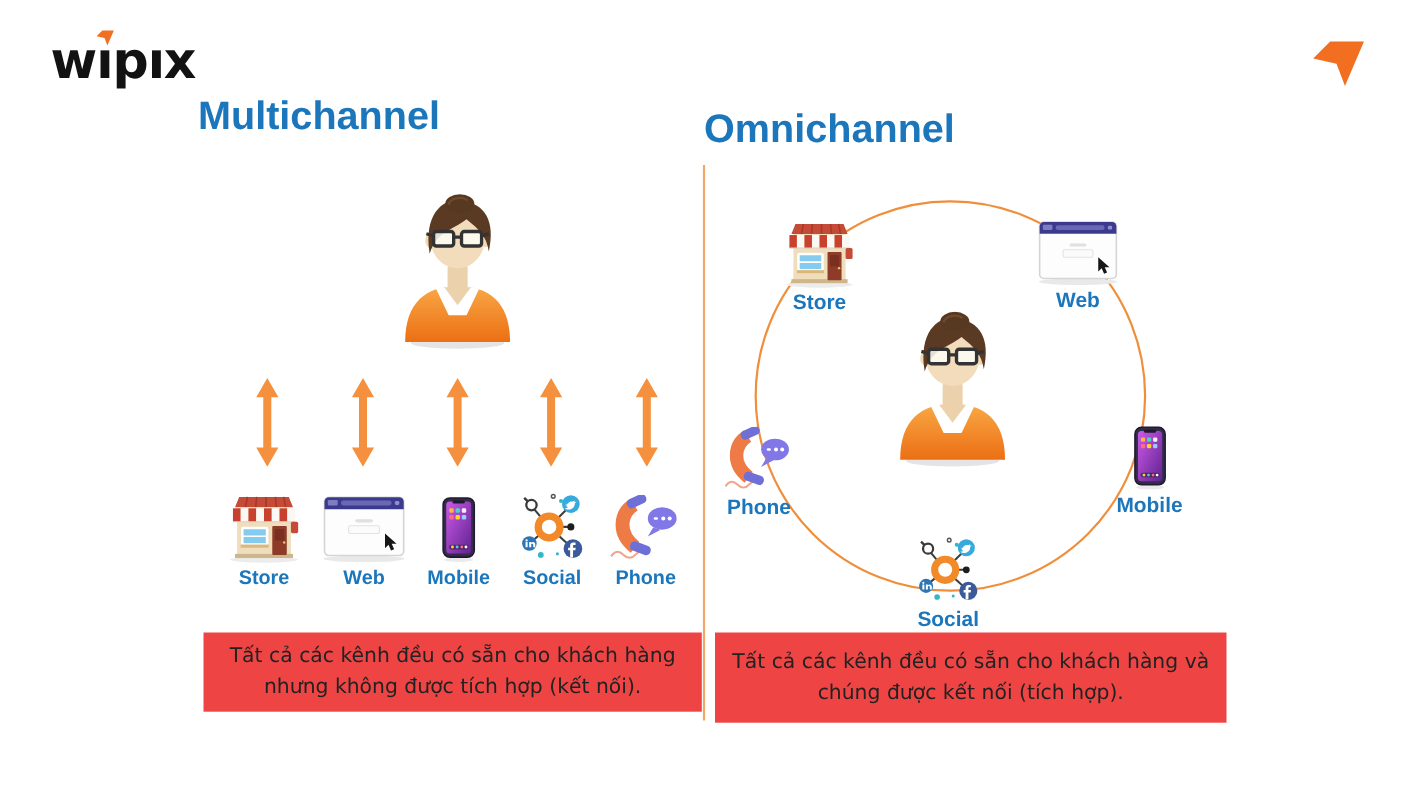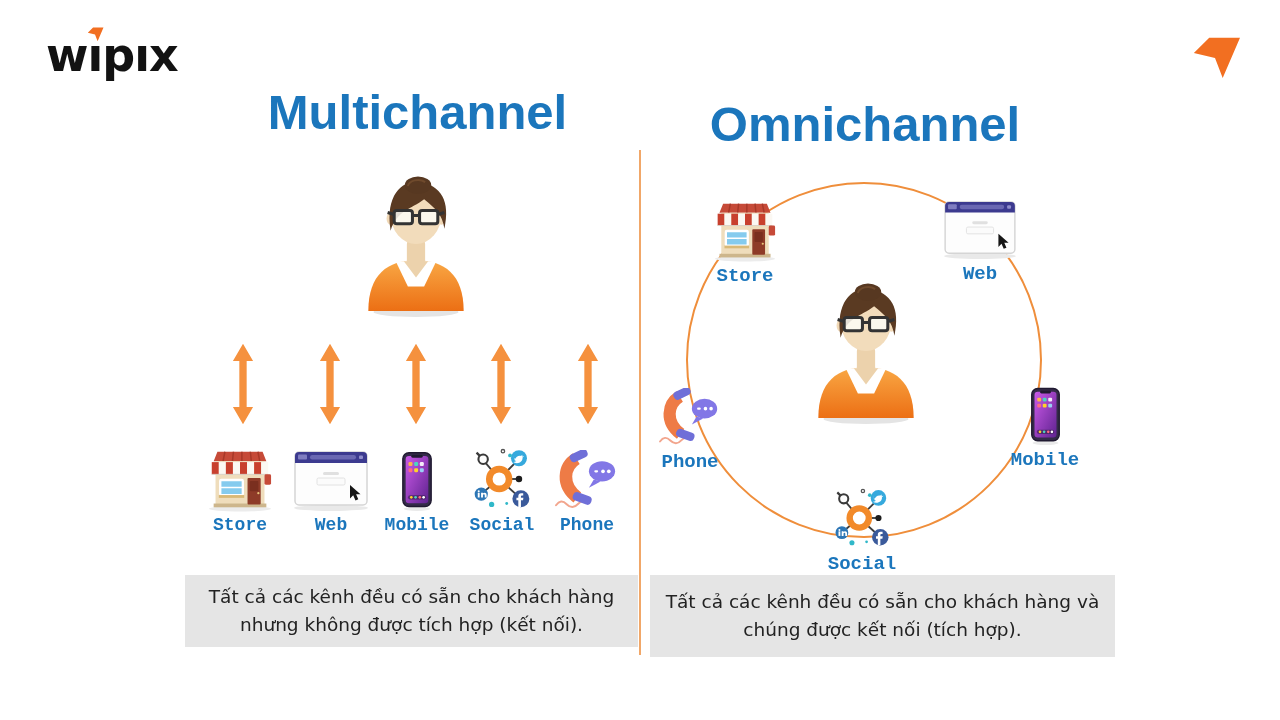--- a/index.html
+++ b/index.html
@@ -7,37 +7,37 @@
            font-family:"Liberation Sans","DejaVu Sans",sans-serif; }
   .abs { position:absolute; }
 
   
   .logo-text { font-family:"DejaVu Sans","Liberation Sans",sans-serif; font-weight:bold;
                font-size:46px; line-height:1; color:#121212; letter-spacing:-1px; }
   .logo-i { position:relative; display:inline-block; }
   .logo-accent { position:absolute; left:-3px; top:-7px; }
 
   
-  .title { color:#1b76bc; font-weight:bold; font-size:49px; text-align:center;
+  .title { color:#1b76bc; font-weight:bold; font-size:36px; 
            font-family:"Liberation Sans","DejaVu Sans",sans-serif; }
 
   
   .chan-cell { position:absolute; width:90px; display:flex; flex-direction:column; align-items:center; }
   .icon-box { height:66px; display:flex; align-items:flex-end; justify-content:center; }
-  .chan-label { margin-top:3px; color:#1b76bc; font-weight:bold; font-size:18px; text-align:center; white-space:nowrap;font-family:Liberation Mono, monospace; }
+  .chan-label { margin-top:3px; color:#1b76bc; font-weight:bold; font-size:18px; text-align:center; white-space:nowrap; }
   .chan-label.lg { font-size:19px; }
 
   
   .ring { border:2.5px solid #ef8e3b; border-radius:50%; box-sizing:border-box; }
 
   
   .divider { width:2px; background:#f1a768; }
 
   
-  .caption { background:#e5e5e5; color:#222222; font-size:18.5px; line-height:1.5;
+  .caption { background:#ef4444; color:#222222; font-size:18.5px; line-height:1.5;
              text-align:center; display:flex; align-items:center; justify-content:center;
              box-sizing:border-box; font-family:"DejaVu Sans","Liberation Sans",sans-serif; }
   .caption-inner { display:block; }
 </style>
 </head>
 <body>
 
 <svg width="0" height="0" style="position:absolute" aria-hidden="true">
   <defs>
     <linearGradient id="gradBody" x1="0" y1="0" x2="0" y2="1">

